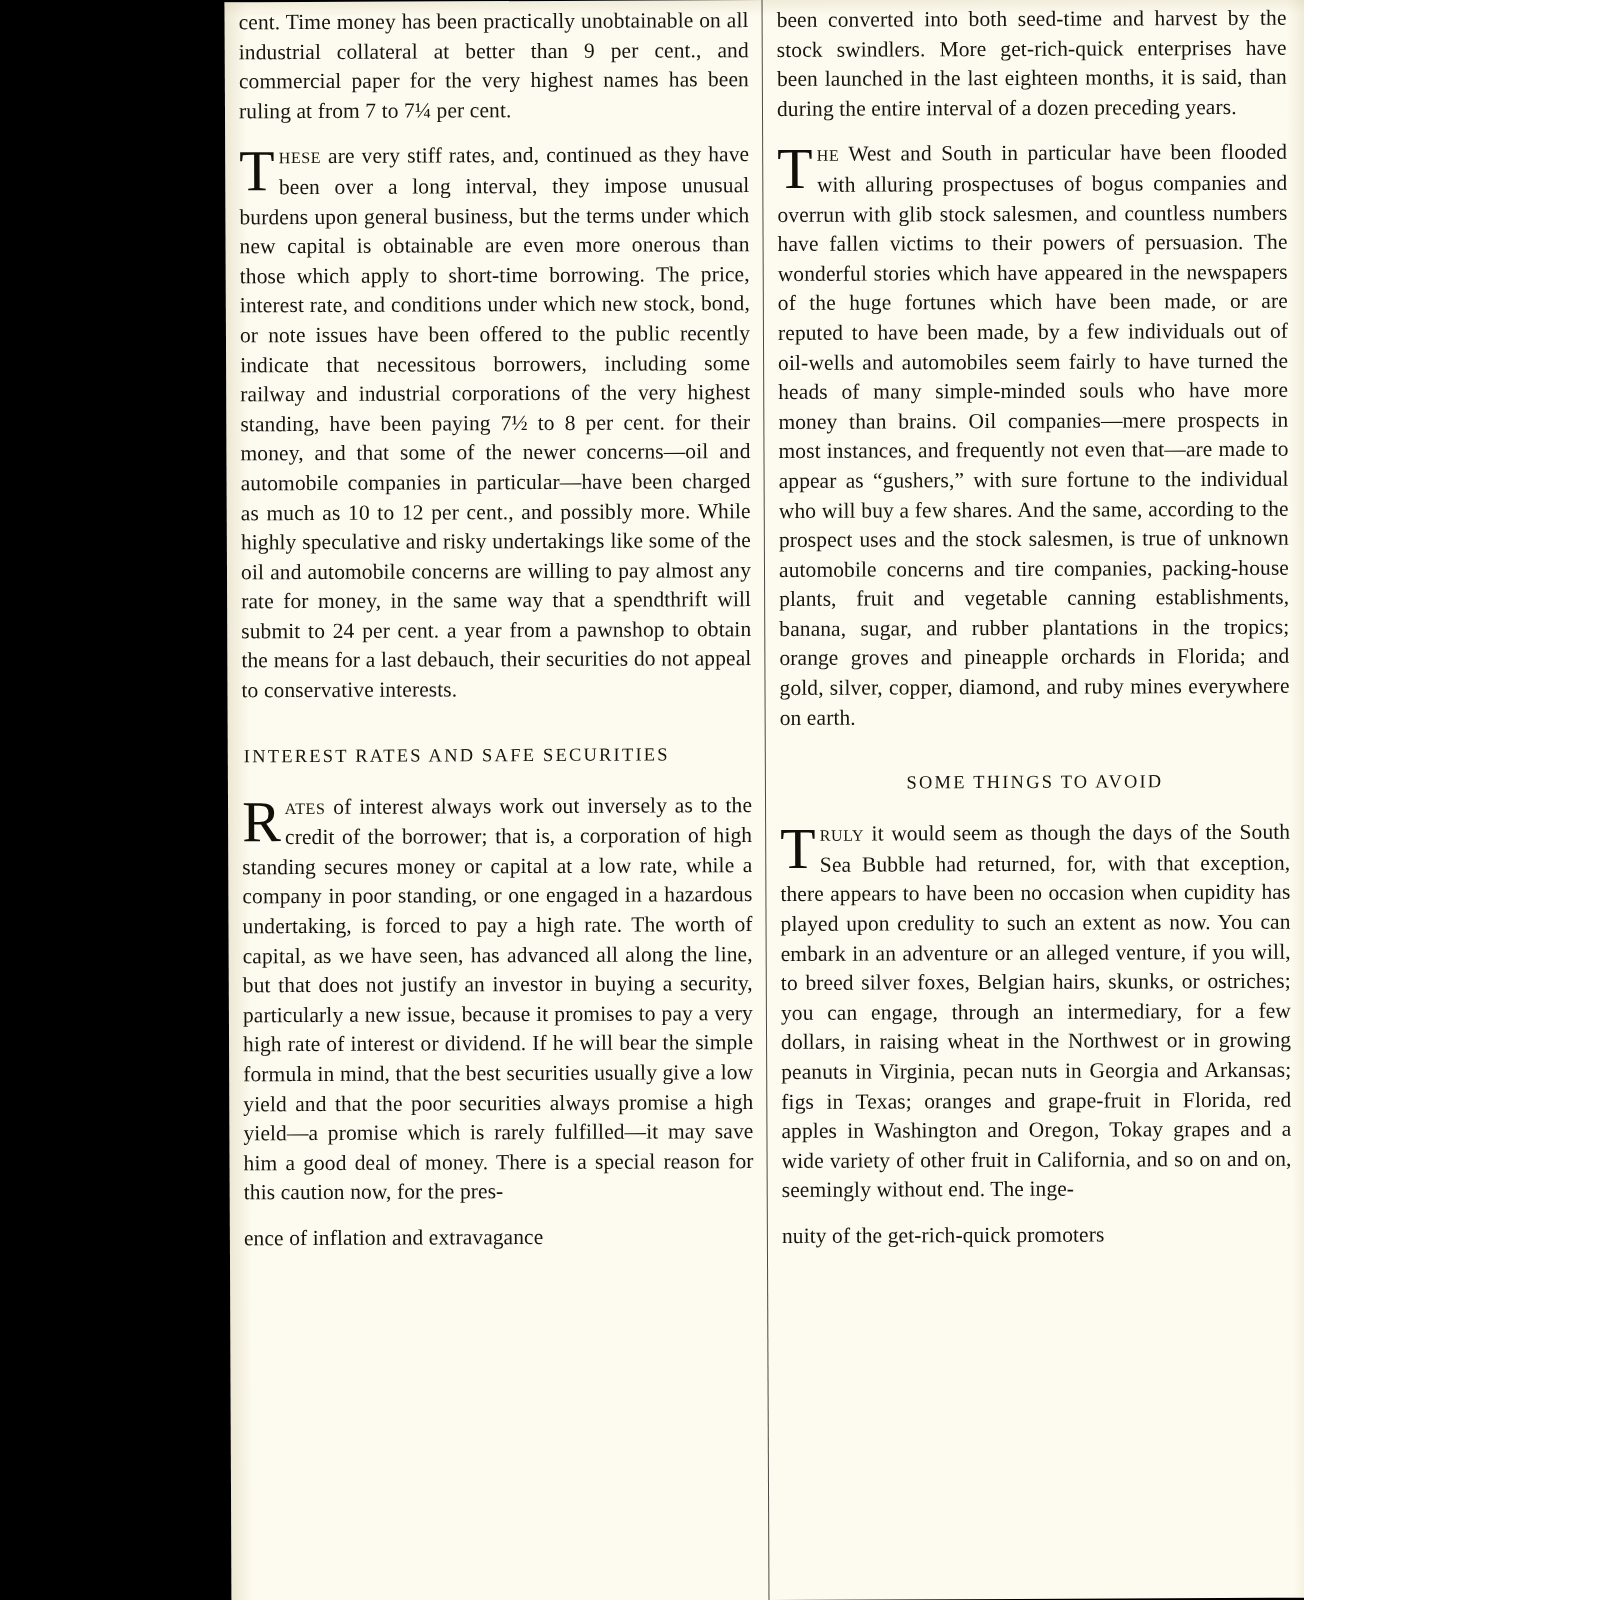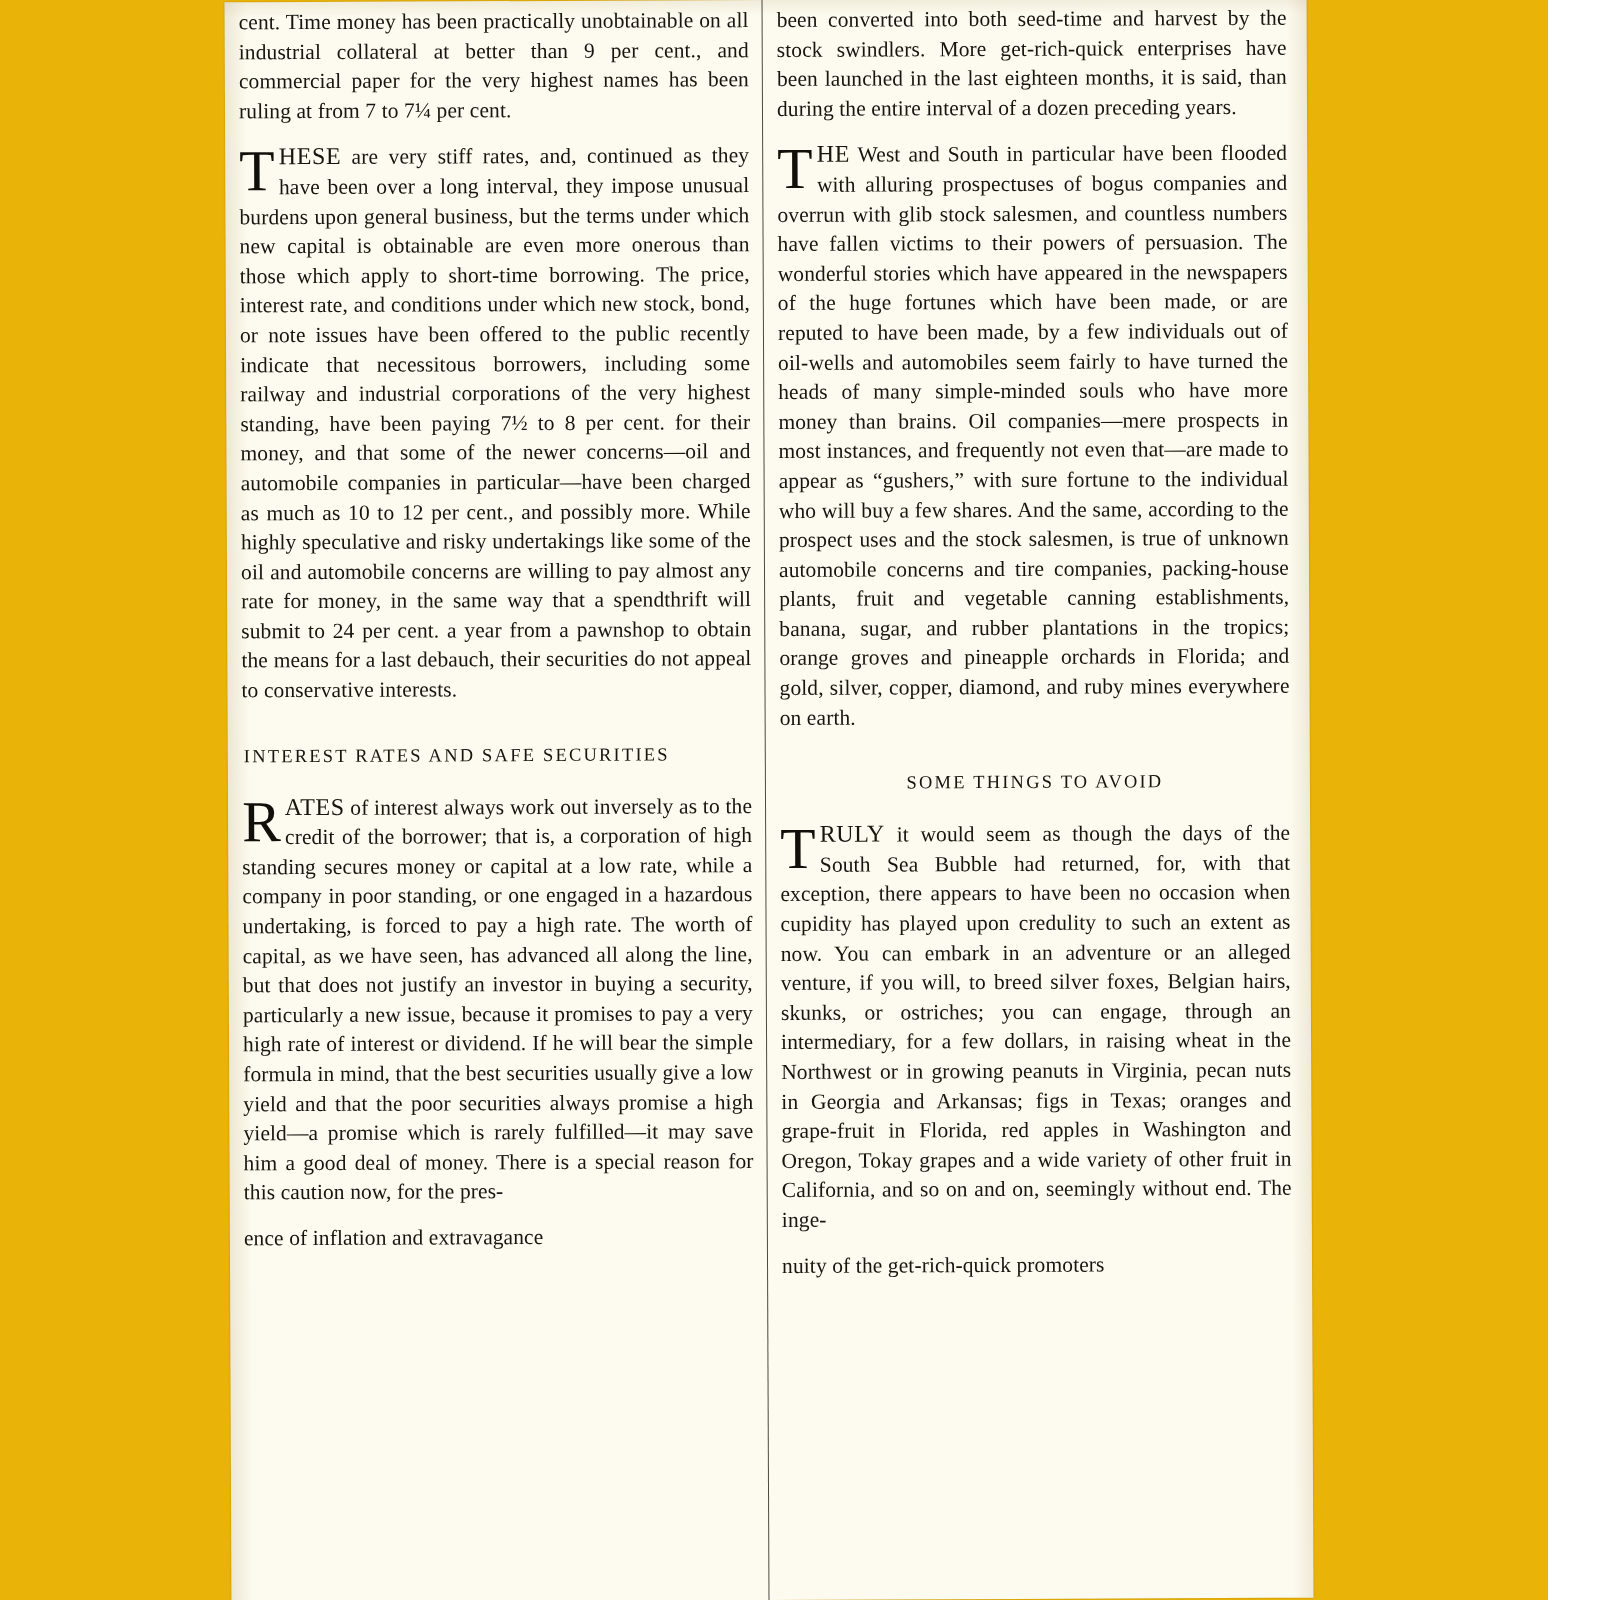--- a/index.html
+++ b/index.html
@@ -2,23 +2,23 @@
 <html><head>
 <meta charset="utf-8">
 <style>
   html, body {
     margin: 0;
     padding: 0;
     background: #ffffff;
   }
   .page {
     position: relative;
-    width: 1548px;
+    width: 1304px;
     height: 1600px;
-    background: #eab308;
+    background: #000000;
     overflow: hidden;
     font-family: "Liberation Serif", serif;
   }
   .scan {
     position: absolute;
     left: 228px;
     top: 0px;
     width: 1082px;
     height: 1600px;
     background: #fdfbef;
@@ -80,21 +80,21 @@
   .dropcap {
     float: left;
     font-size: 58px;
     line-height: 46px;
     padding: 4px 4px 0 0;
     margin-top: 2px;
     font-family: "Liberation Serif", serif;
     color: #100f0a;
   }
   .smallcaps-lead {
-    font-size: 24px;
+    font-size: 16px;
     letter-spacing: 0.6px;
   }
   h2.subhead {
     font-size: 18.5px;
     letter-spacing: 2.2px;
     font-weight: normal;
     text-align: center;
     margin: 40px 0 26px 0;
     color: #16150f;
     font-family: "Liberation Serif", serif;

